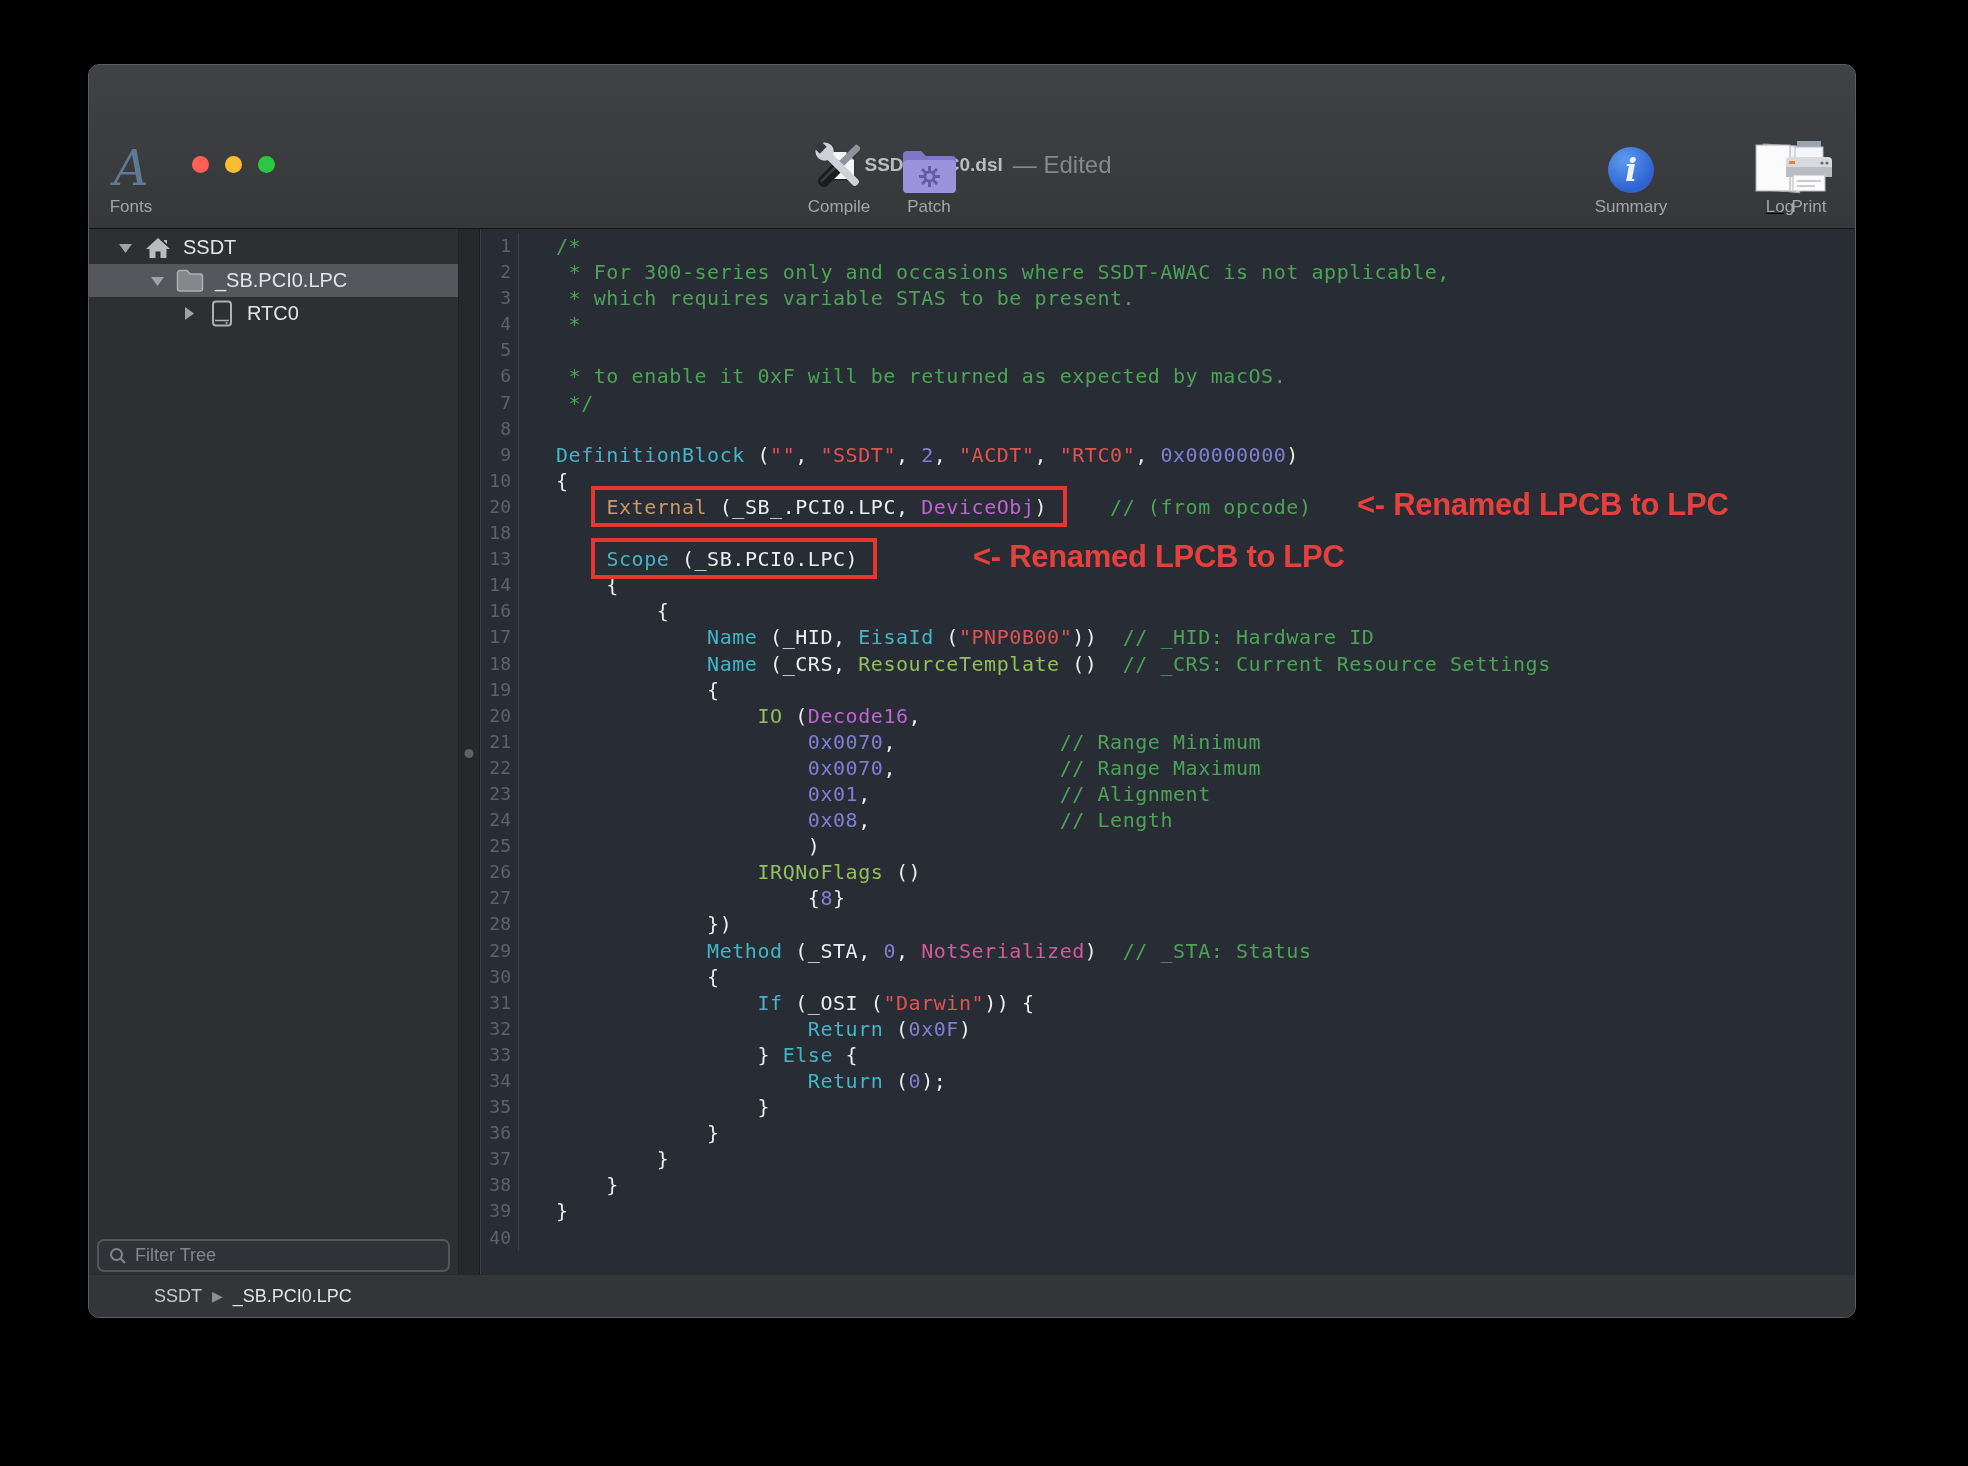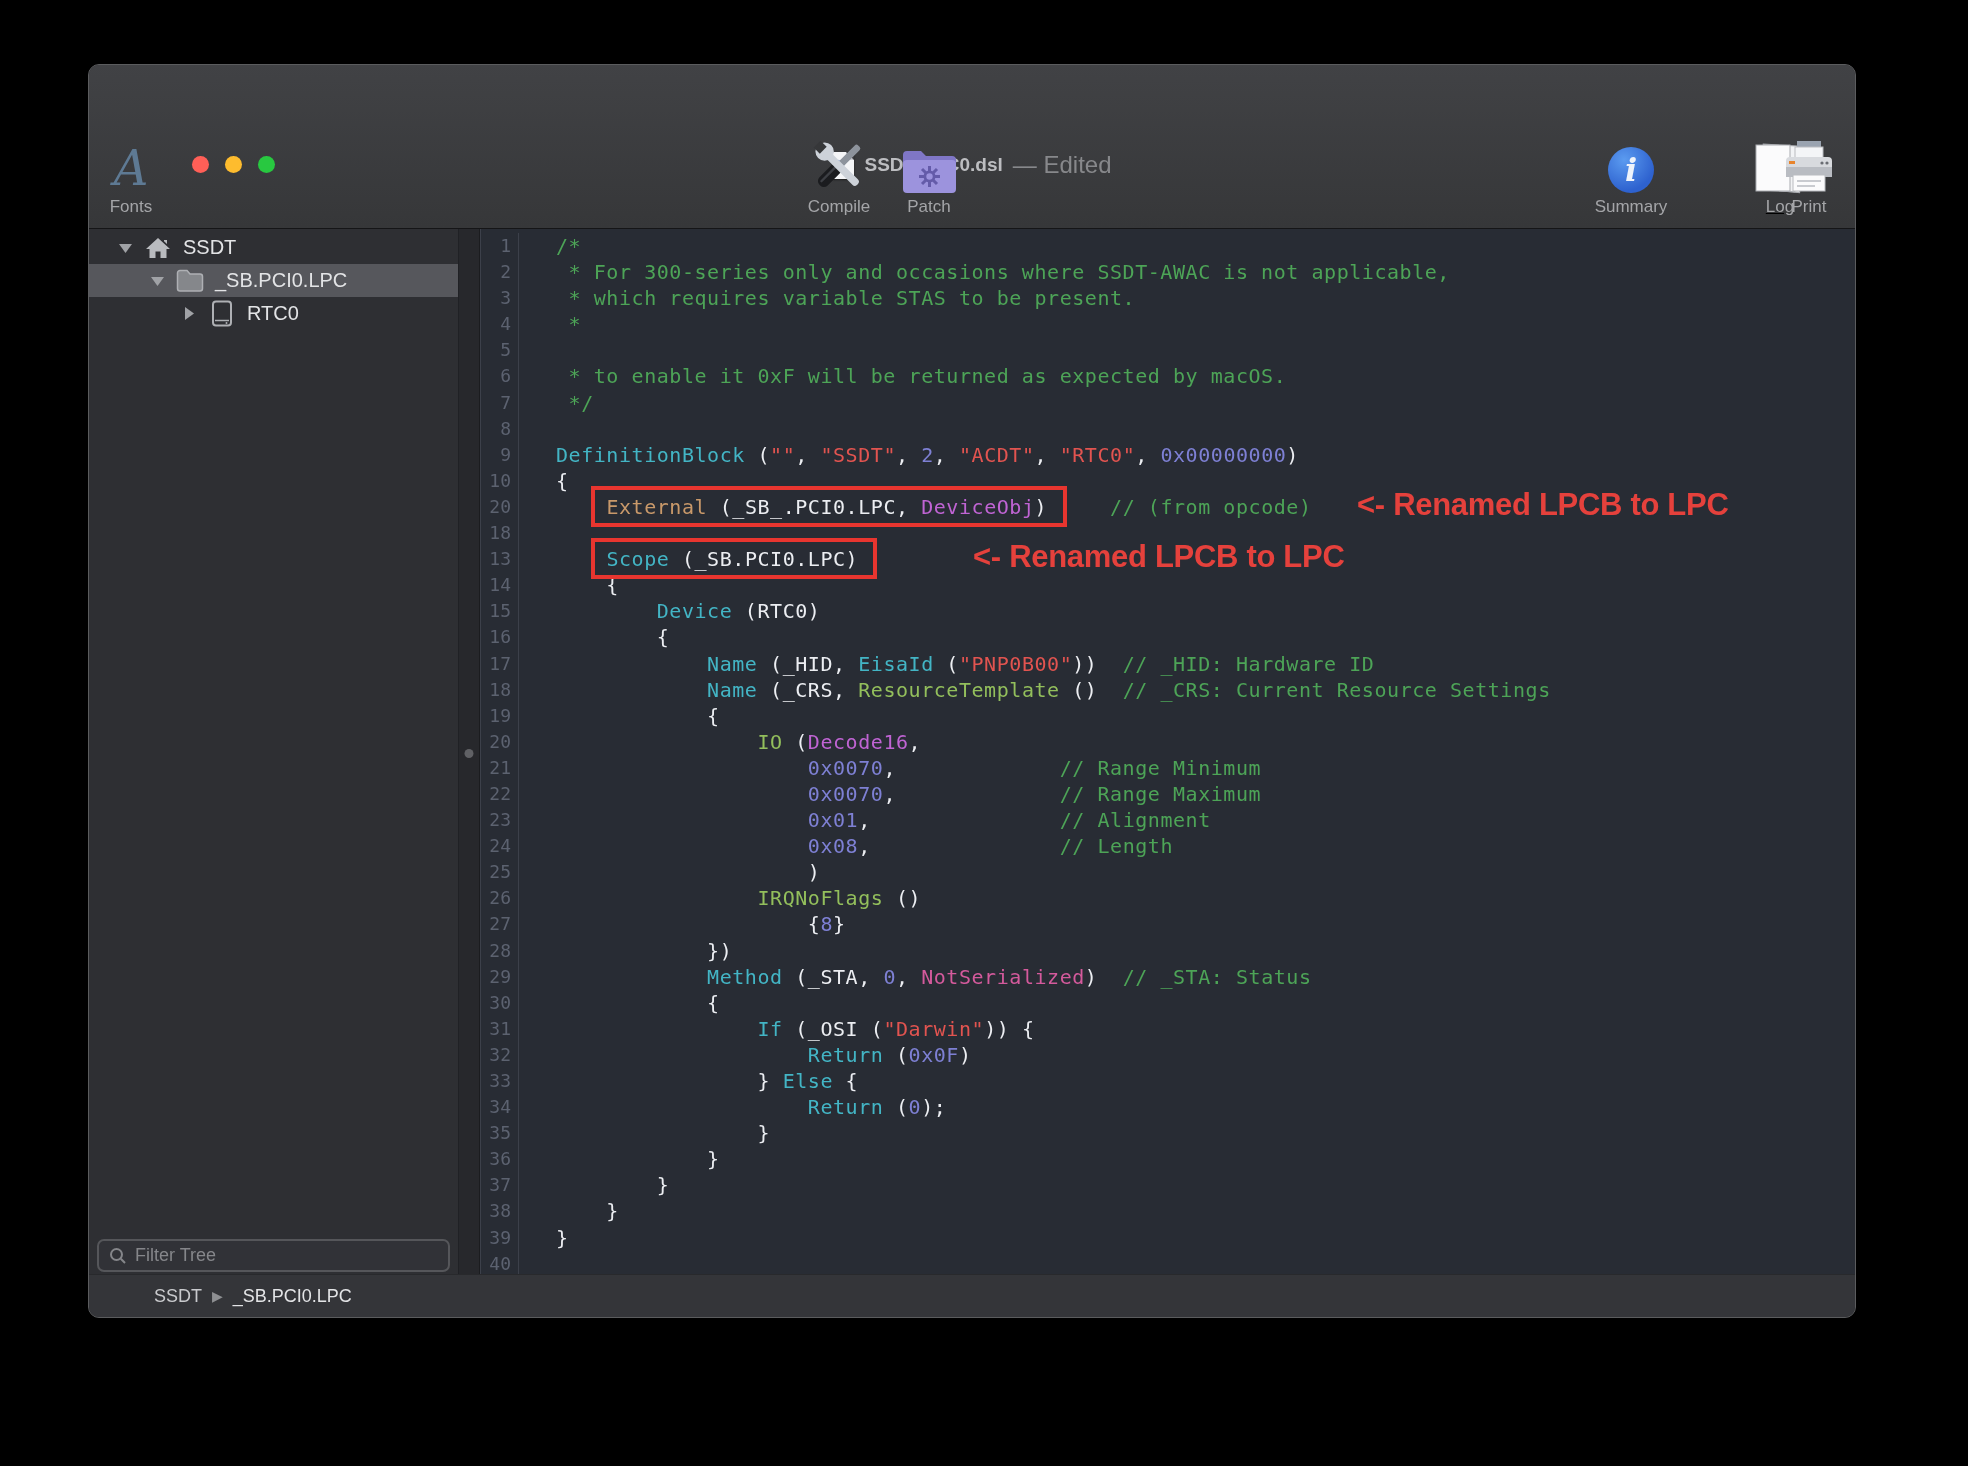--- a/index.html
+++ b/index.html
@@ -263,21 +263,20 @@
             <div class="crow"><span class="ln">5</span></div>
             <div class="crow"><span class="ln">6</span><span class="ctext"><span class="tok cm"> * to enable it 0xF will be returned as expected by macOS.</span></span></div>
             <div class="crow"><span class="ln">7</span><span class="ctext"><span class="tok cm"> */</span></span></div>
             <div class="crow"><span class="ln">8</span><span class="ctext"></span></div>
             <div class="crow"><span class="ln">9</span><span class="ctext"><span class="tok kw">DefinitionBlock</span><span class="tok pl"> (</span><span class="tok str">""</span><span class="tok pl">, </span><span class="tok str">"SSDT"</span><span class="tok pl">, </span><span class="tok num">2</span><span class="tok pl">, </span><span class="tok str">"ACDT"</span><span class="tok pl">, </span><span class="tok str">"RTC0"</span><span class="tok pl">, </span><span class="tok num">0x00000000</span><span class="tok pl">)</span></span></div>
             <div class="crow"><span class="ln">10</span><span class="ctext"><span class="tok pl">{</span></span></div>
             <div class="crow"><span class="ln">20</span><span class="ctext"><span class="tok pl">    </span><span class="tok ext">External</span><span class="tok pl"> (_SB_.PCI0.LPC, </span><span class="tok cst">DeviceObj</span><span class="tok pl">)     </span><span class="tok cm">// (from opcode)</span></span></div>
             <div class="crow"><span class="ln">18</span><span class="ctext"></span></div>
             <div class="crow"><span class="ln">13</span><span class="ctext"><span class="tok pl">    </span><span class="tok kw">Scope</span><span class="tok pl"> (_SB.PCI0.LPC)</span></span></div>
             <div class="crow"><span class="ln">14</span><span class="ctext"><span class="tok pl">    {</span></span></div>
-            <div class="crow"><span class="ln">15</span><span class="ctext"><span class="tok pl">        </span><span class="tok kw">Device</span><span class="tok pl"> (RTC0)</span></span></div>
             <div class="crow"><span class="ln">16</span><span class="ctext"><span class="tok pl">        {</span></span></div>
             <div class="crow"><span class="ln">17</span><span class="ctext"><span class="tok pl">            </span><span class="tok kw">Name</span><span class="tok pl"> (_HID, </span><span class="tok kw">EisaId</span><span class="tok pl"> (</span><span class="tok str">"PNP0B00"</span><span class="tok pl">))  </span><span class="tok cm">// _HID: Hardware ID</span></span></div>
             <div class="crow"><span class="ln">18</span><span class="ctext"><span class="tok pl">            </span><span class="tok kw">Name</span><span class="tok pl"> (_CRS, </span><span class="tok fn">ResourceTemplate</span><span class="tok pl"> ()  </span><span class="tok cm">// _CRS: Current Resource Settings</span></span></div>
             <div class="crow"><span class="ln">19</span><span class="ctext"><span class="tok pl">            {</span></span></div>
             <div class="crow"><span class="ln">20</span><span class="ctext"><span class="tok pl">                </span><span class="tok fn">IO</span><span class="tok pl"> (</span><span class="tok cst">Decode16</span><span class="tok pl">,</span></span></div>
             <div class="crow"><span class="ln">21</span><span class="ctext"><span class="tok pl">                    </span><span class="tok num">0x0070</span><span class="tok pl">,             </span><span class="tok cm">// Range Minimum</span></span></div>
             <div class="crow"><span class="ln">22</span><span class="ctext"><span class="tok pl">                    </span><span class="tok num">0x0070</span><span class="tok pl">,             </span><span class="tok cm">// Range Maximum</span></span></div>
             <div class="crow"><span class="ln">23</span><span class="ctext"><span class="tok pl">                    </span><span class="tok num">0x01</span><span class="tok pl">,               </span><span class="tok cm">// Alignment</span></span></div>
             <div class="crow"><span class="ln">24</span><span class="ctext"><span class="tok pl">                    </span><span class="tok num">0x08</span><span class="tok pl">,               </span><span class="tok cm">// Length</span></span></div>
             <div class="crow"><span class="ln">25</span><span class="ctext"><span class="tok pl">                    )</span></span></div>

